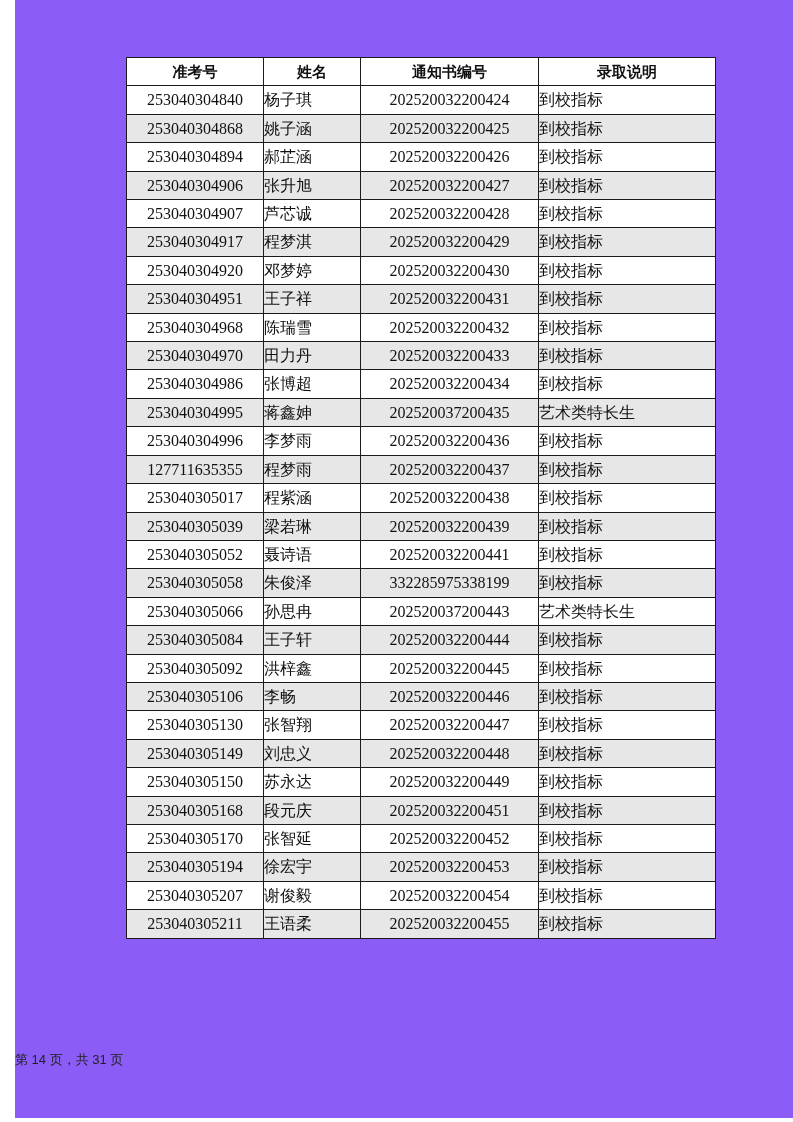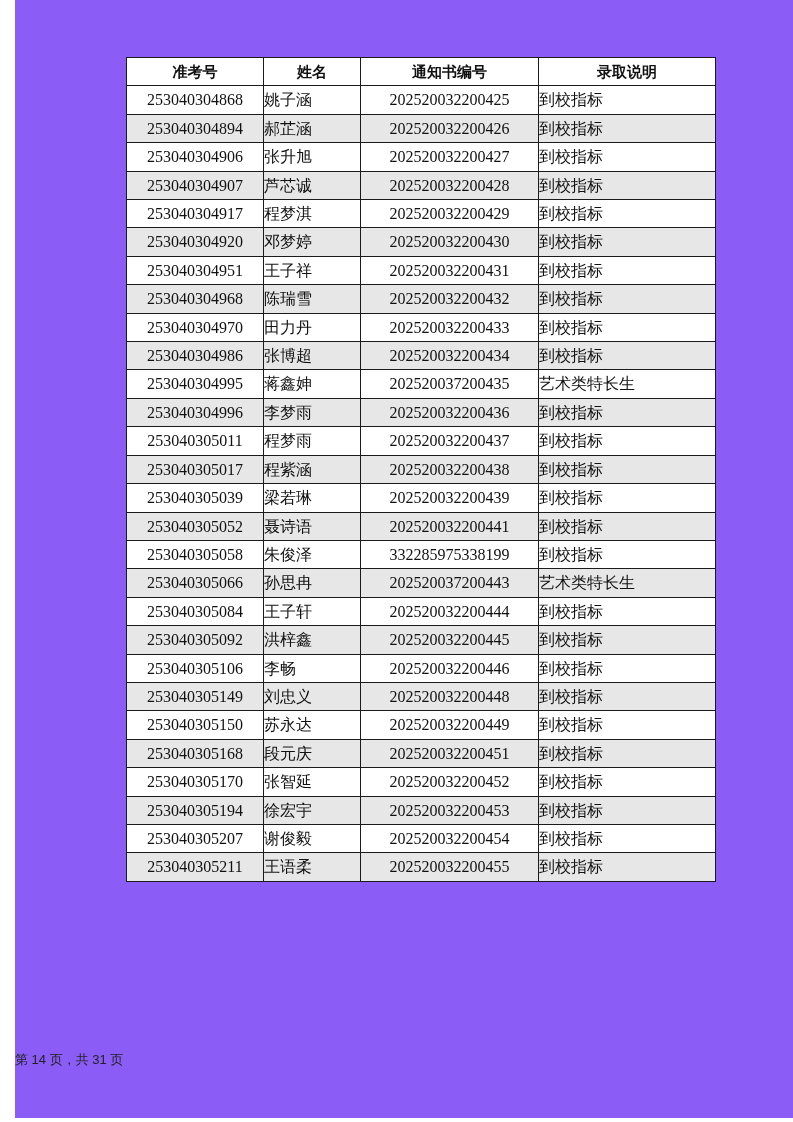--- a/index.html
+++ b/index.html
@@ -74,20 +74,26 @@
     <thead>
       <tr>
         <th>准考号</th>
         <th>姓名</th>
         <th>通知书编号</th>
         <th>录取说明</th>
       </tr>
     </thead>
     <tbody>
         <tr>
+      <td class="col-exam">253040304840</td>
+      <td class="col-name">杨子琪</td>
+      <td class="col-notice">202520032200424</td>
+      <td class="col-note">到校指标</td>
+    </tr>
+        <tr>
       <td class="col-exam">253040304868</td>
       <td class="col-name">姚子涵</td>
       <td class="col-notice">202520032200425</td>
       <td class="col-note">到校指标</td>
     </tr>
         <tr>
       <td class="col-exam">253040304894</td>
       <td class="col-name">郝芷涵</td>
       <td class="col-notice">202520032200426</td>
       <td class="col-note">到校指标</td>
@@ -146,21 +152,21 @@
       <td class="col-notice">202520037200435</td>
       <td class="col-note">艺术类特长生</td>
     </tr>
         <tr>
       <td class="col-exam">253040304996</td>
       <td class="col-name">李梦雨</td>
       <td class="col-notice">202520032200436</td>
       <td class="col-note">到校指标</td>
     </tr>
         <tr>
-      <td class="col-exam">253040305011</td>
+      <td class="col-exam">127711635355</td>
       <td class="col-name">程梦雨</td>
       <td class="col-notice">202520032200437</td>
       <td class="col-note">到校指标</td>
     </tr>
         <tr>
       <td class="col-exam">253040305017</td>
       <td class="col-name">程紫涵</td>
       <td class="col-notice">202520032200438</td>
       <td class="col-note">到校指标</td>
     </tr>
@@ -200,20 +206,26 @@
       <td class="col-notice">202520032200445</td>
       <td class="col-note">到校指标</td>
     </tr>
         <tr>
       <td class="col-exam">253040305106</td>
       <td class="col-name">李畅</td>
       <td class="col-notice">202520032200446</td>
       <td class="col-note">到校指标</td>
     </tr>
         <tr>
+      <td class="col-exam">253040305130</td>
+      <td class="col-name">张智翔</td>
+      <td class="col-notice">202520032200447</td>
+      <td class="col-note">到校指标</td>
+    </tr>
+        <tr>
       <td class="col-exam">253040305149</td>
       <td class="col-name">刘忠义</td>
       <td class="col-notice">202520032200448</td>
       <td class="col-note">到校指标</td>
     </tr>
         <tr>
       <td class="col-exam">253040305150</td>
       <td class="col-name">苏永达</td>
       <td class="col-notice">202520032200449</td>
       <td class="col-note">到校指标</td>

